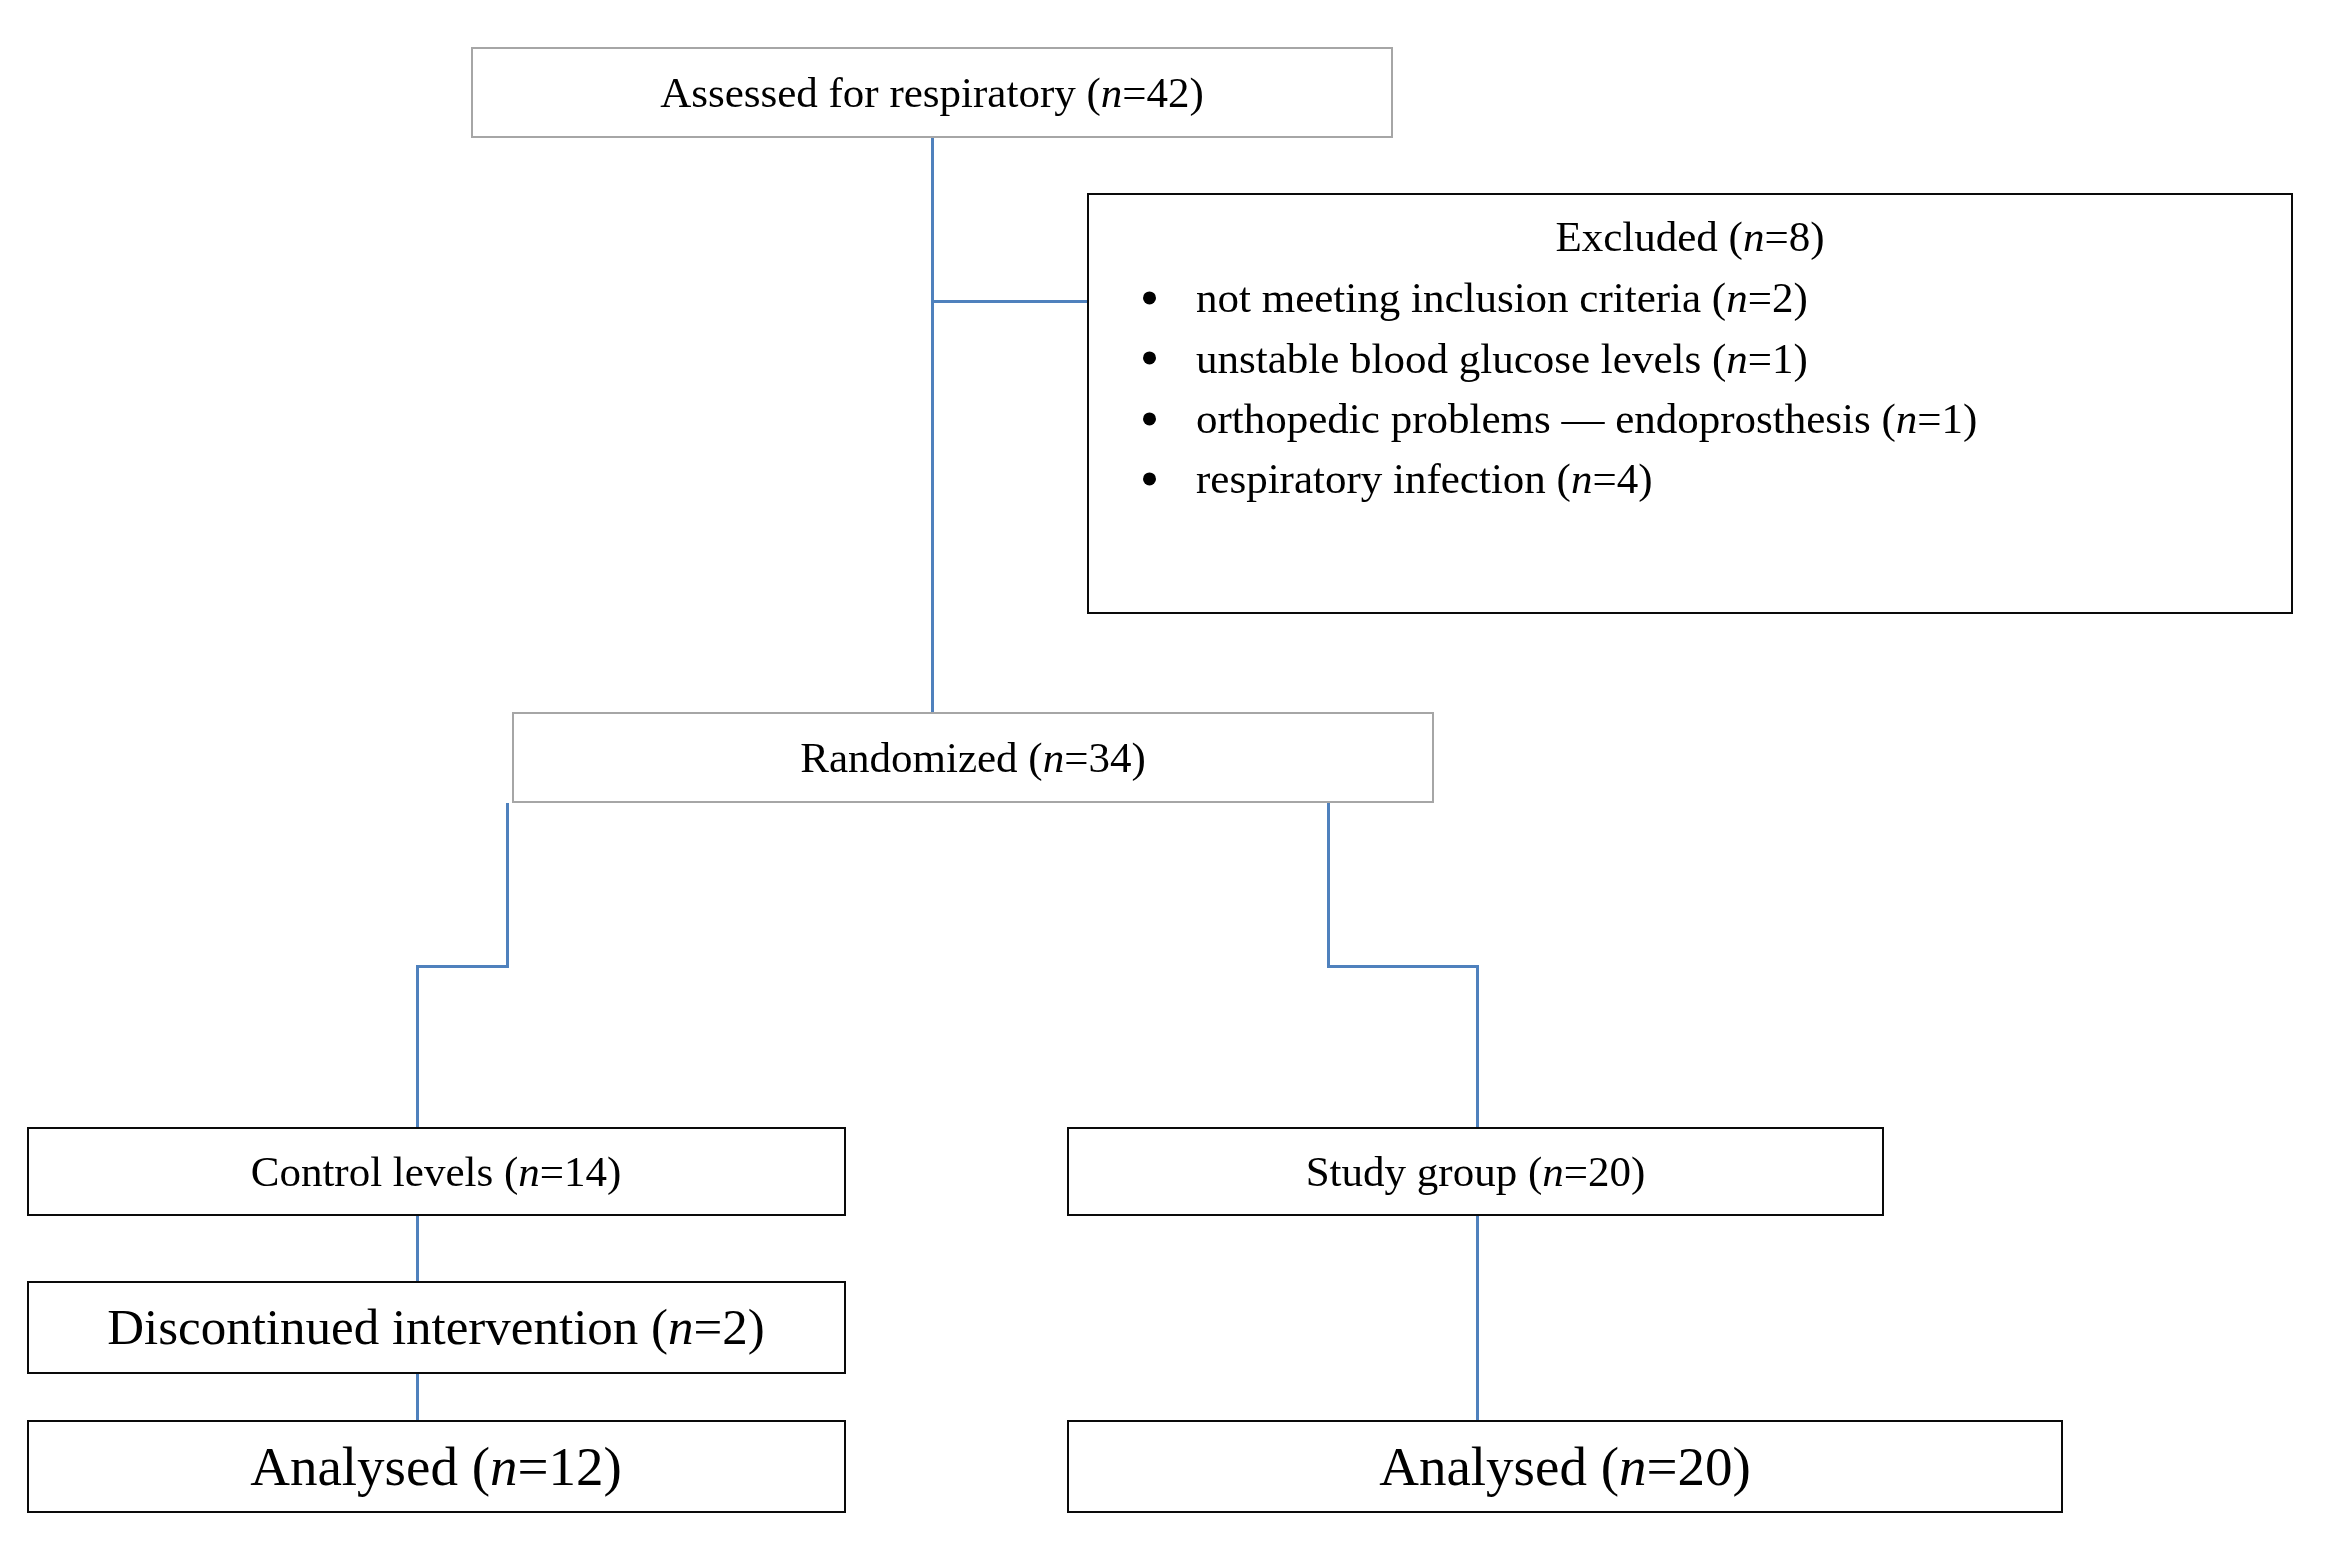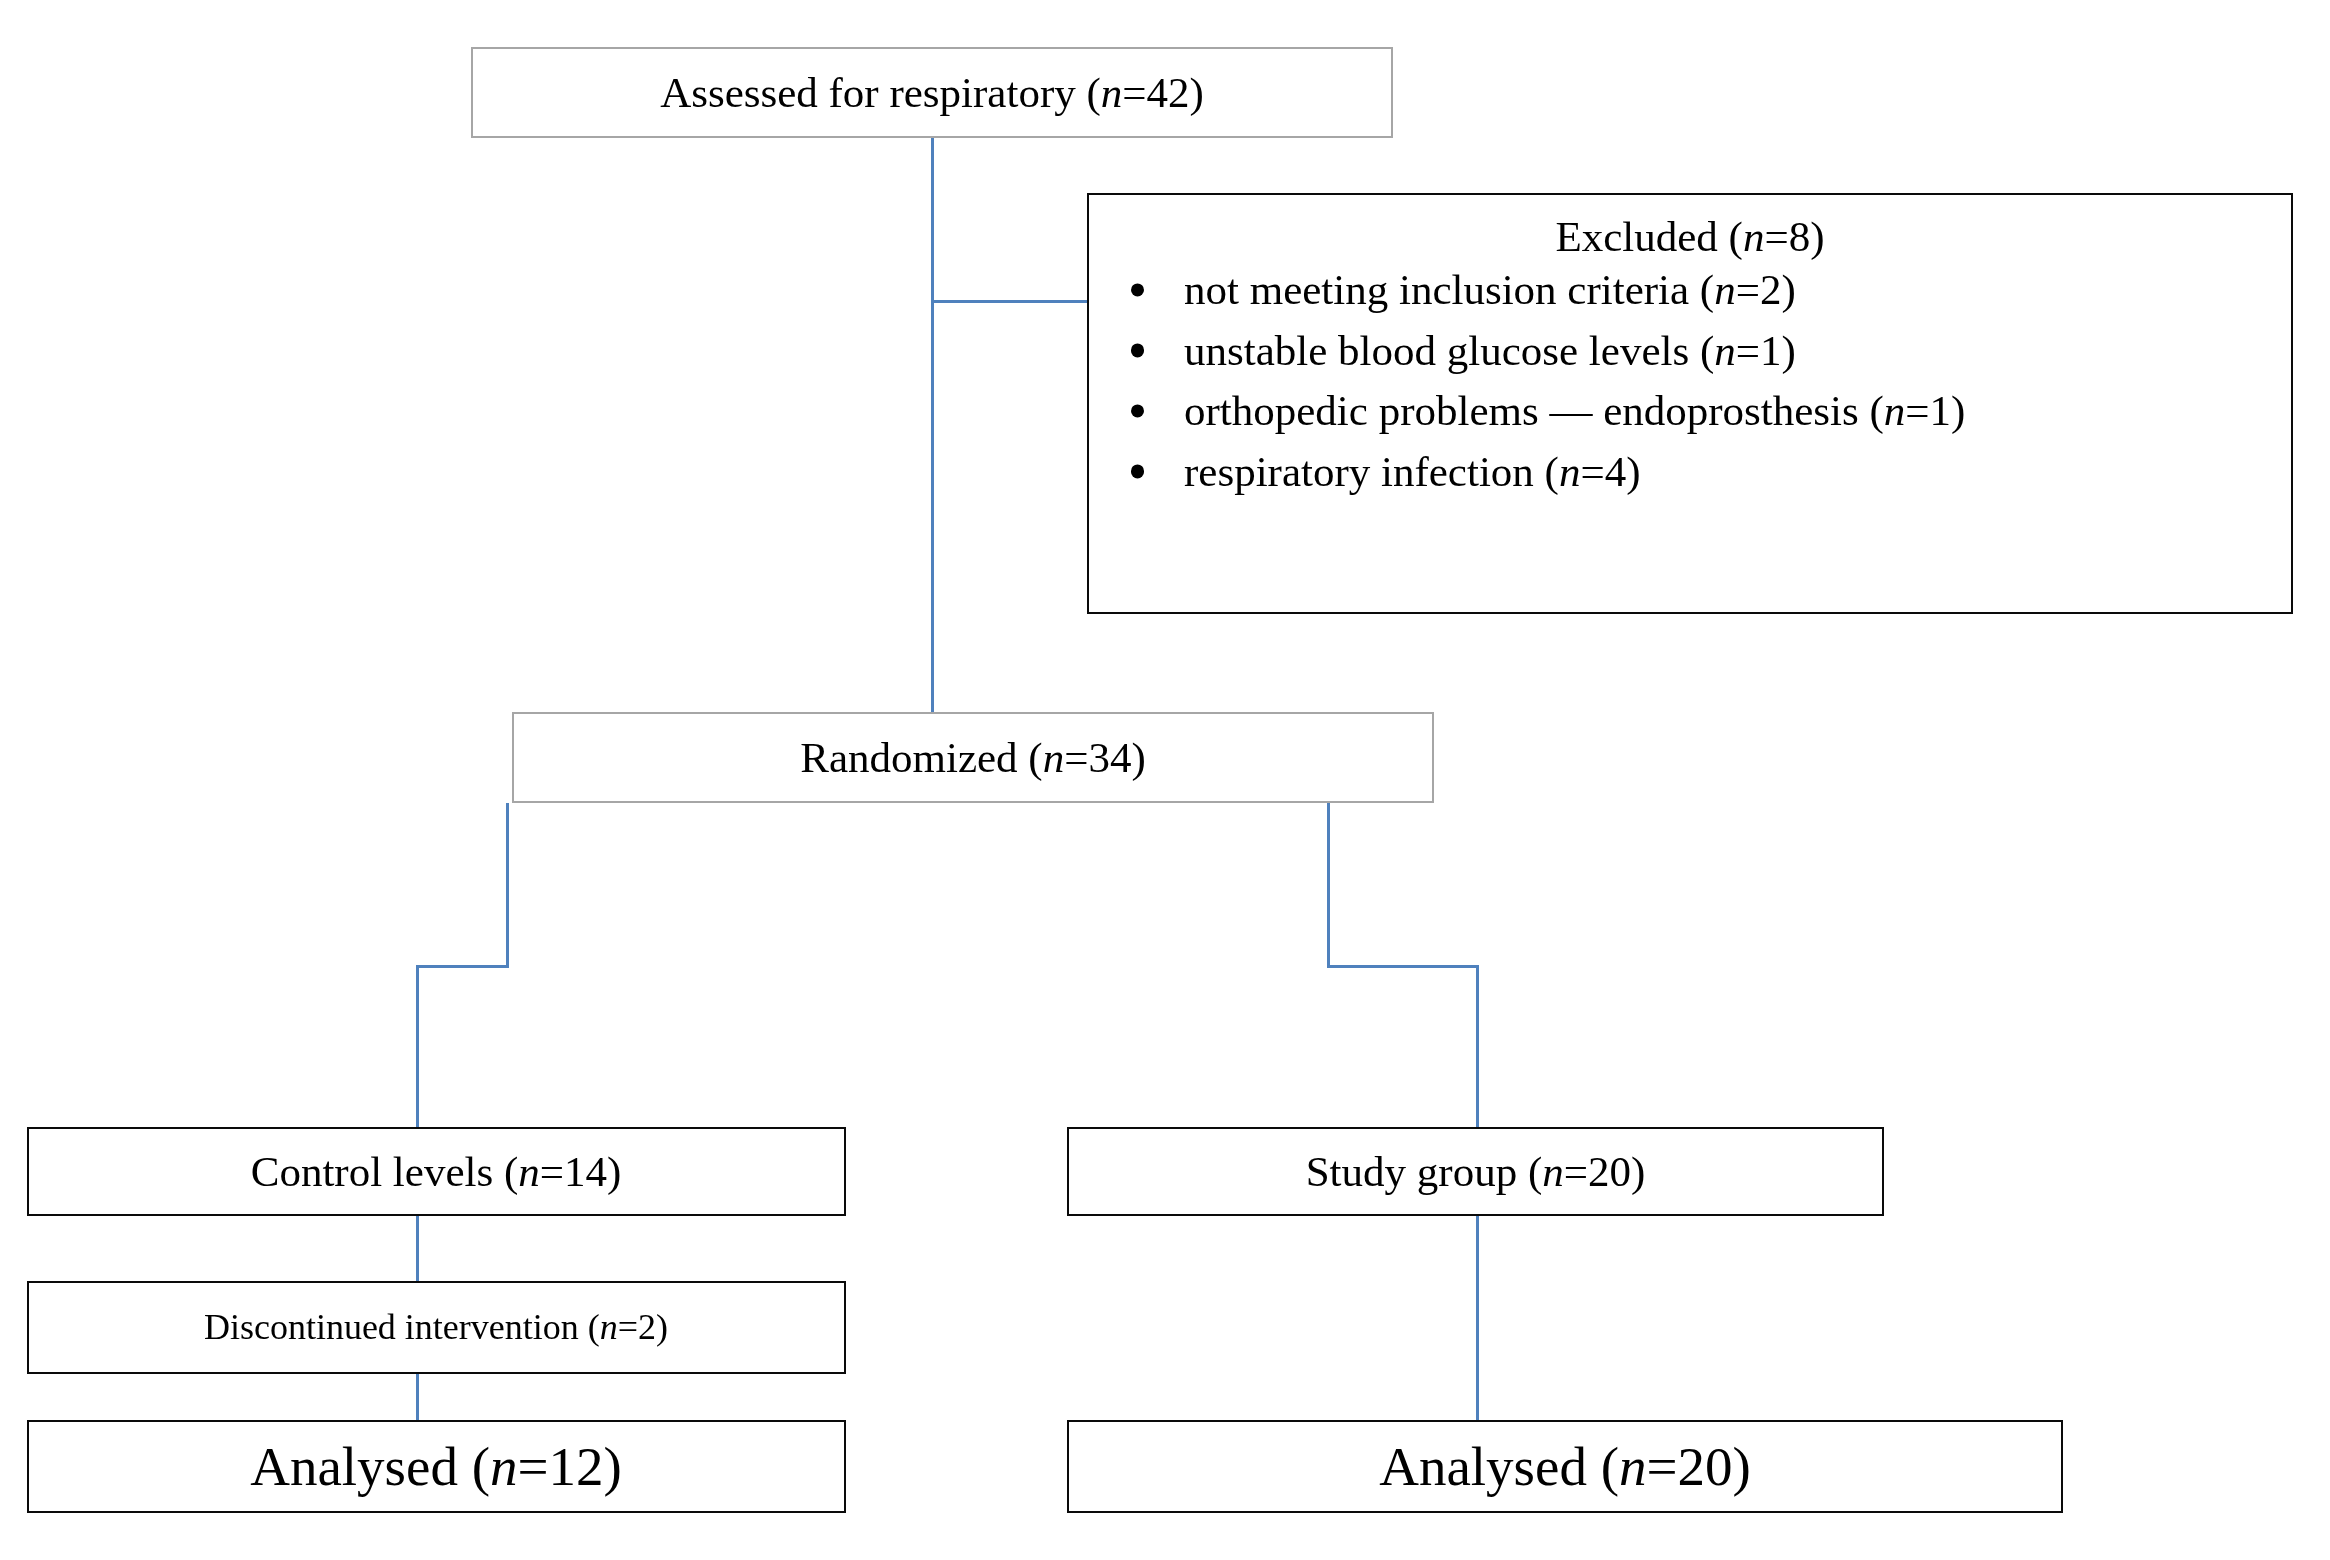--- a/index.html
+++ b/index.html
@@ -49,37 +49,37 @@
     display: block;
     width: 100%;
     padding: 0 9.8px;
     box-sizing: border-box;
   }
 
   
   .t-assessed   { font-size: 43px; }
   .t-randomized { font-size: 43px; }
   .t-group      { font-size: 43px; }
-  .t-disc       { font-size: 36px; }
+  .t-disc       { font-size: 51px; }
   .t-analysed   { font-size: 55px; }
 
   
   #excluded-box {
     display: block;
     padding: 12.5px 18px 9.8px 18px;
   }
   #excluded-heading {
     font-size: 43px;
     text-align: center;
     margin: 4.2px 0 4.2px 0;
     white-space: nowrap;
   }
   #excluded-list {
     list-style: none;
-    margin: 0;
+    margin: 12px;
     padding: 0 0 0 18px;
   }
   #excluded-list li {
     font-size: 43px;
     position: relative;
     padding-left: 59px;
     margin: 0 0 11px 0;
     text-align: left;
     white-space: nowrap;
   }

